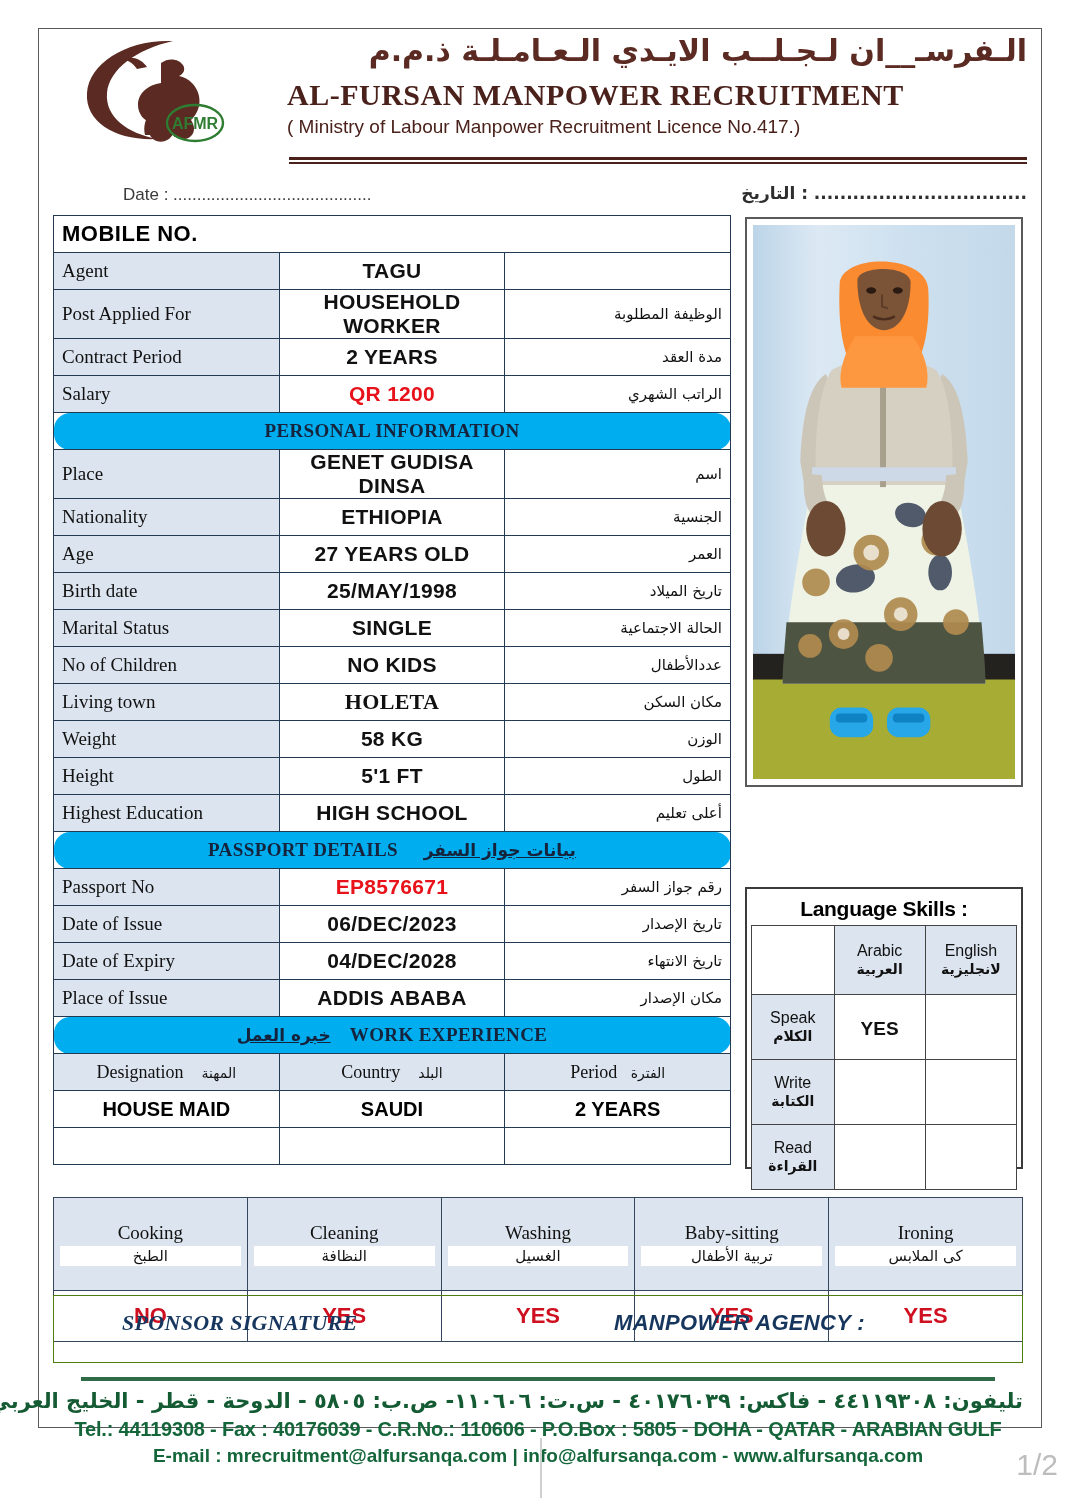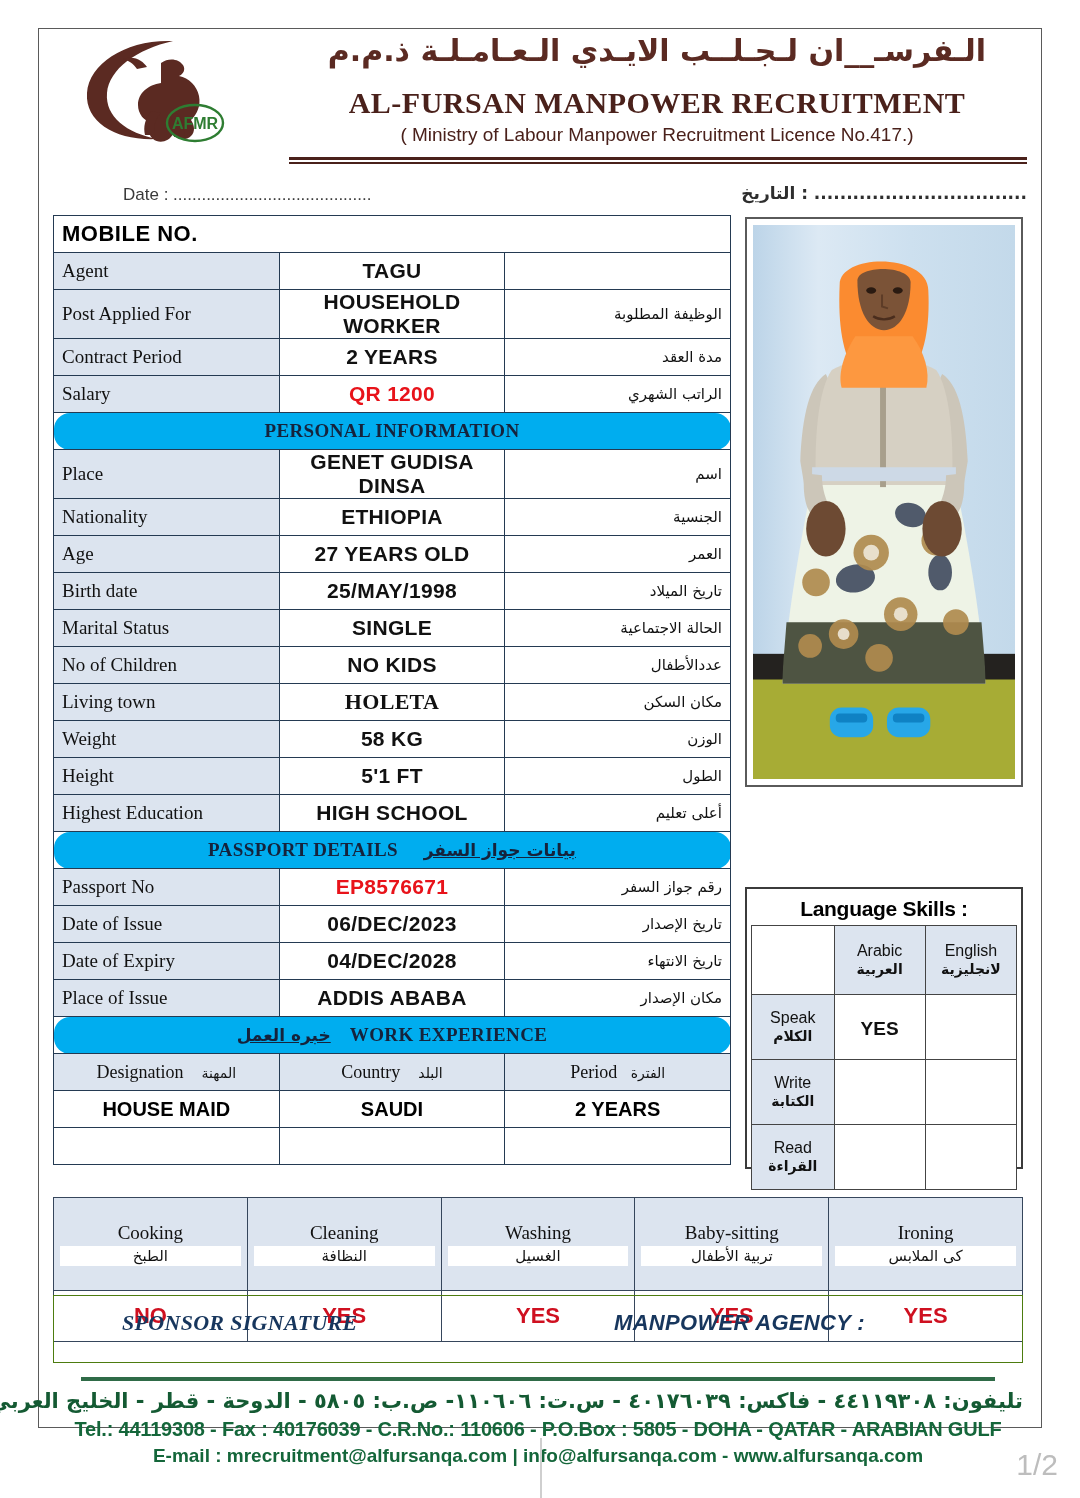--- a/index.html
+++ b/index.html
@@ -11,31 +11,31 @@
     overflow:hidden;
   }
   .page{
     position:absolute;left:38px;top:28px;width:1004px;height:1400px;
     border:1px solid #5a5a5a;background:#fff;box-sizing:border-box;
   }
 
   
   .hdr{position:relative;height:150px;}
   .logo{position:absolute;left:26px;top:4px;width:210px;height:112px;}
-  .hdr-text{position:absolute;left:248px;top:4px;right:14px;text-align:center;}
+  .hdr-text{position:absolute;left:248px;top:4px;right:14px;}
   .ar-title{
     font-family:"DejaVu Sans",sans-serif;
     font-size:30px;font-weight:bold;color:#5b2a22;
     letter-spacing:1px;line-height:1.18;direction:rtl;
     white-space:nowrap;
   }
   .en-title{
     font-family:"Liberation Serif",serif;
     font-size:30px;font-weight:bold;color:#4a211b;
-    letter-spacing:.5px;line-height:1.15;margin-top:18px;white-space:nowrap;
+    letter-spacing:.5px;line-height:1.15;margin-top:10px;white-space:nowrap;
   }
   .lic{
     font-family:"Liberation Sans",sans-serif;
     font-size:19px;color:#4a211b;margin-top:3px;white-space:nowrap;
   }
   .hdr-rule{position:absolute;left:250px;right:14px;top:128px;}
   .hdr-rule div{background:#4a211b;}
   .hdr-rule .r1{height:3px;}
   .hdr-rule .r2{height:2px;margin-top:2px;}
   .dateline{position:relative;height:36px;}

